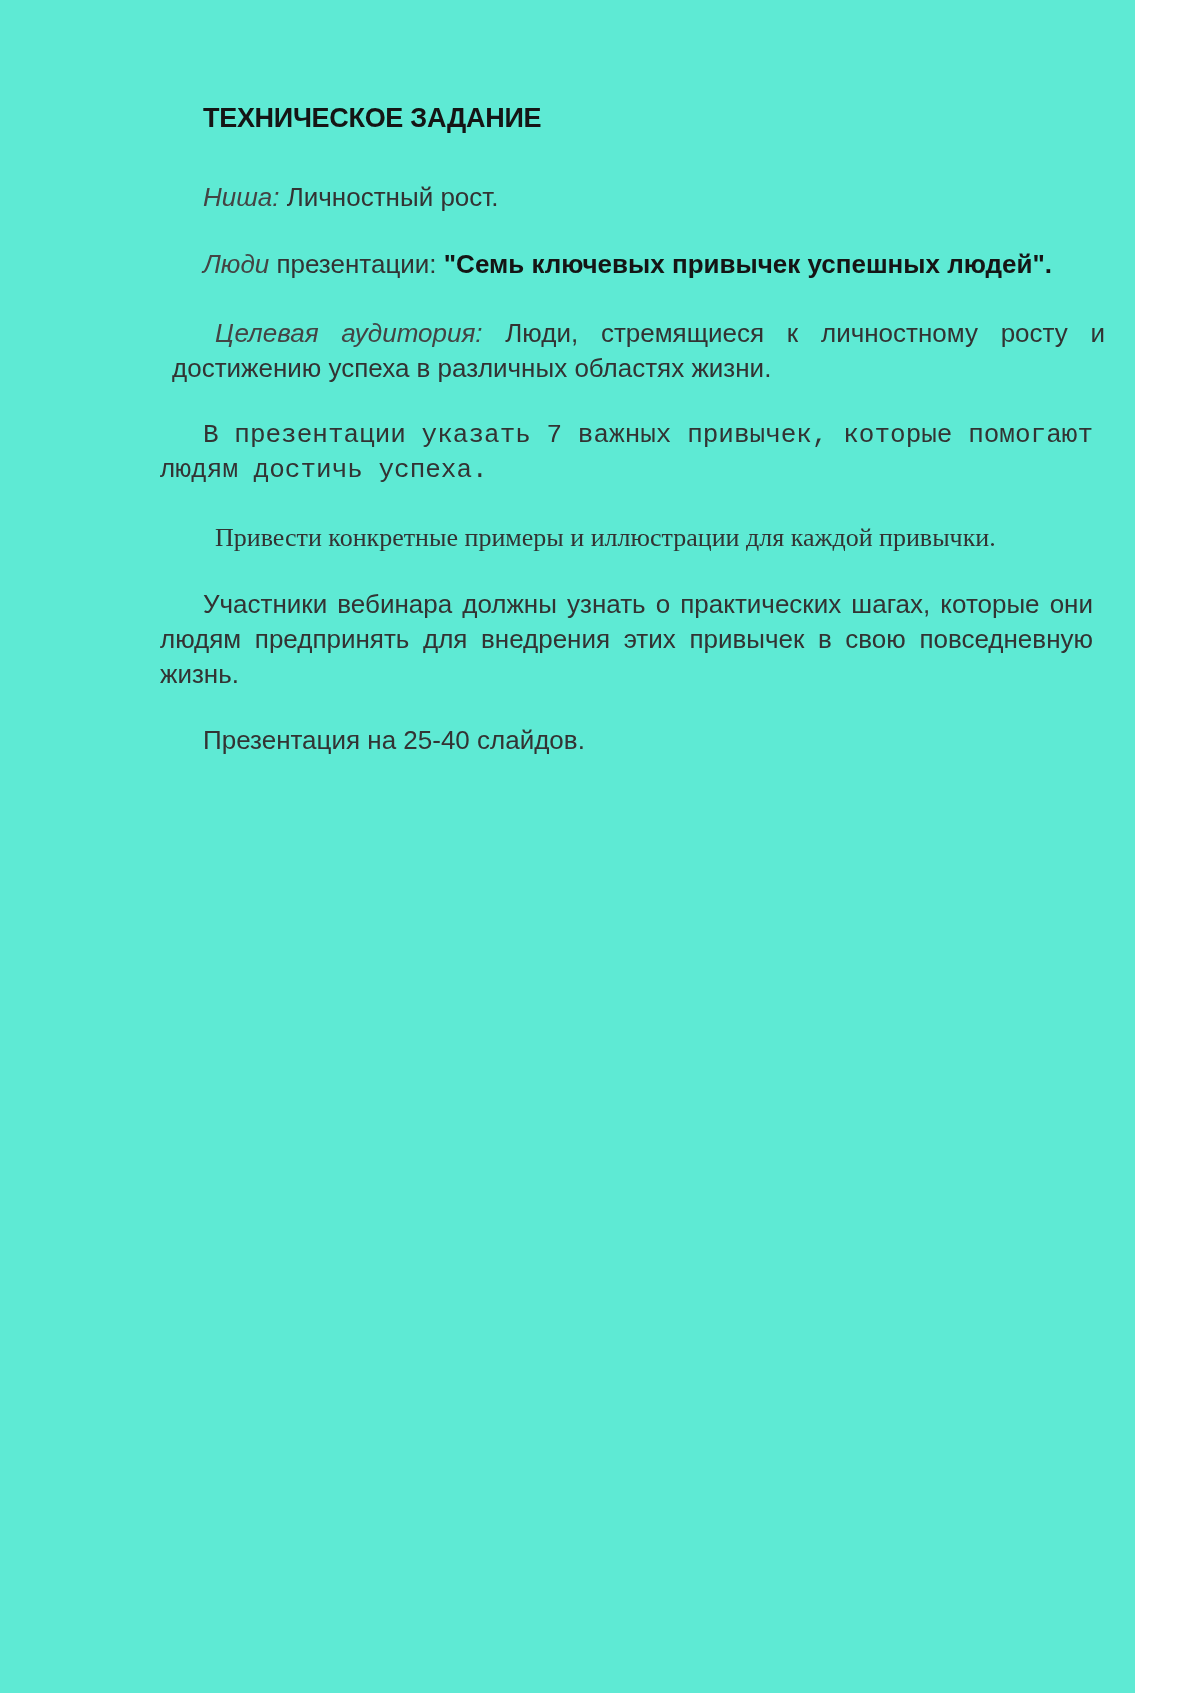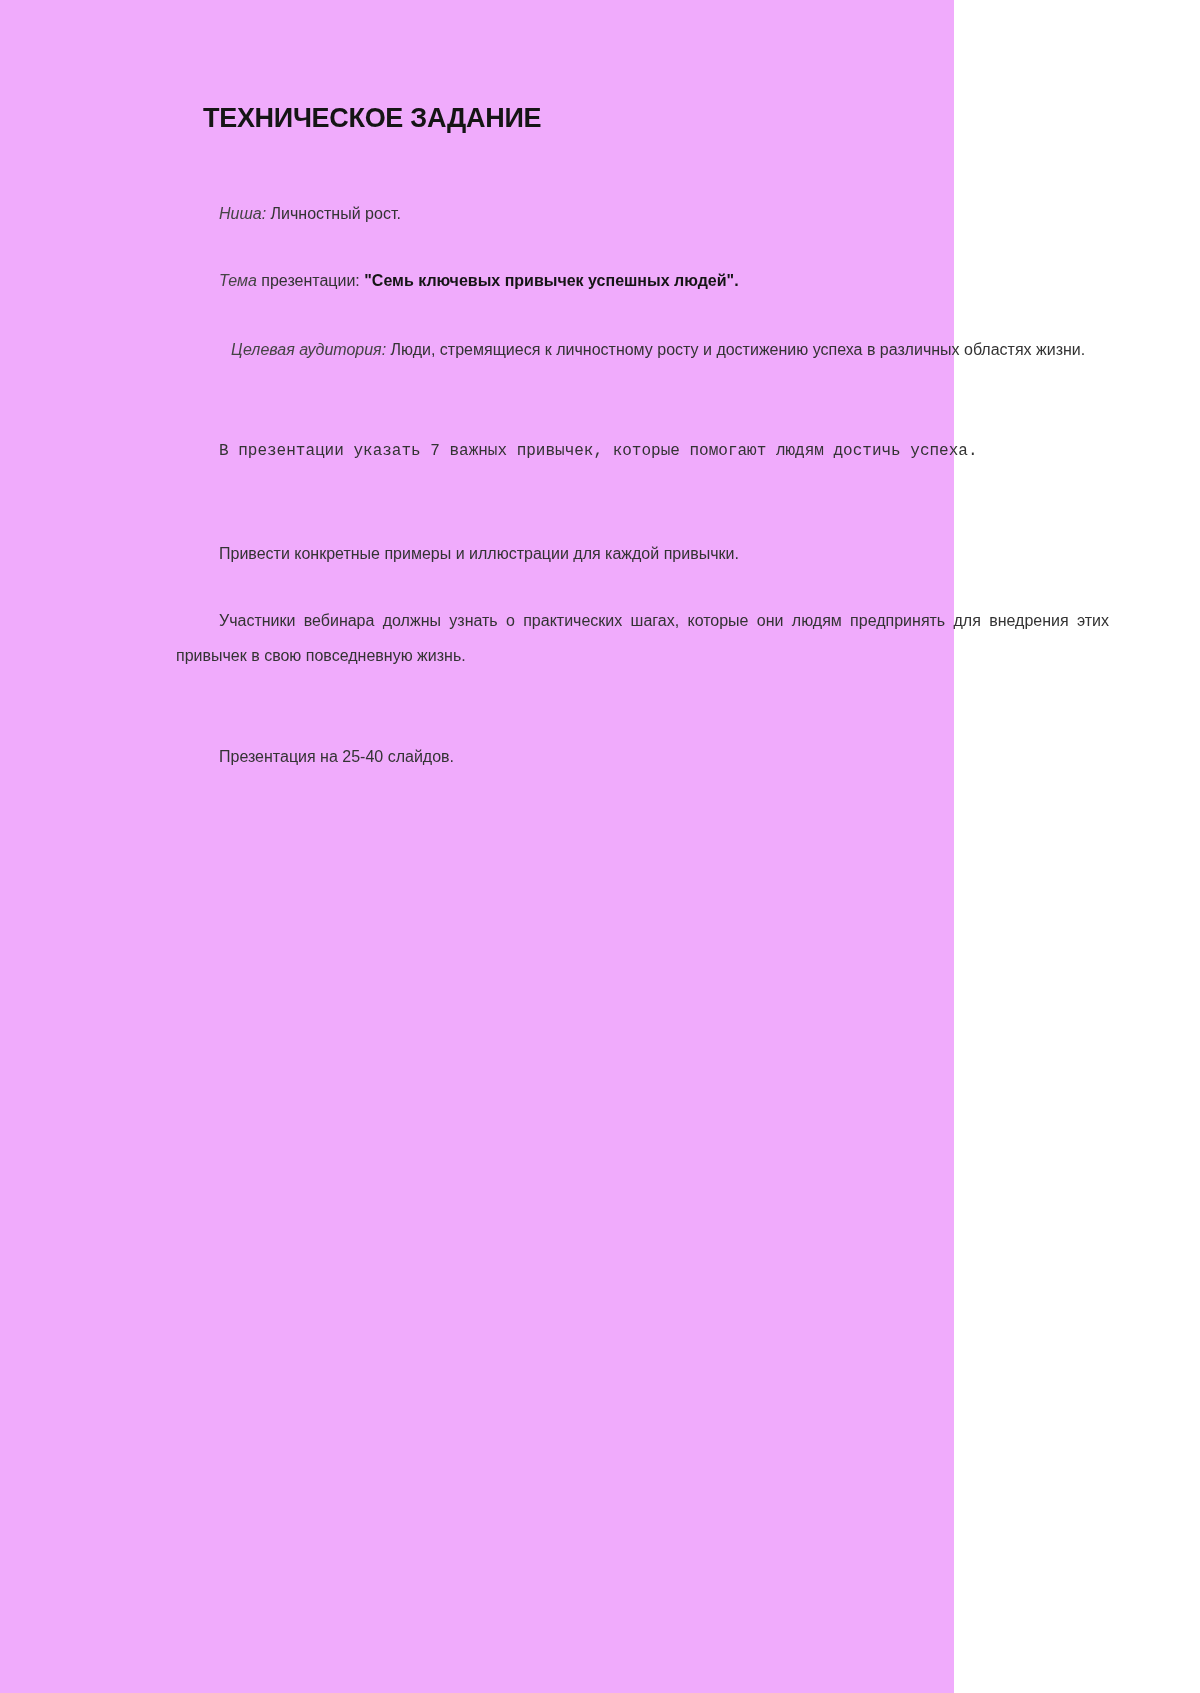--- a/index.html
+++ b/index.html
@@ -1,42 +1,42 @@
 <!DOCTYPE html>
 <html><head>
 <meta charset="utf-8">
 <style>
   html, body { margin: 0; padding: 0; background: #ffffff; }
   body { width: 1200px; height: 1693px; position: relative; overflow: hidden;
          font-family: "Liberation Sans", "DejaVu Sans", sans-serif; color: #2a2a2a; }
-  .page { position: absolute; left: 0; top: 0; width: 954px; height: 1693px; background: #f0abfc; }
+  .page { position: absolute; left: 0; top: 0; width: 1135px; height: 1693px; background: #5eead4; }
   .content { position: absolute; left: 160px; top: 100px; width: 933px; }
   .title { font-weight: bold; font-size: 27px; color: #151515; margin: 0 0 0 43px; letter-spacing: -0.3px; line-height: 1.4; }
-  .para { font-size: 16px; line-height: 35px; margin: 16px; text-indent: 43px; text-align: justify; color: #333; }
+  .para { font-size: 26px; line-height: 35px; margin: 0; text-indent: 43px; text-align: justify; color: #333; }
   .para em { font-style: italic; color: #444; }
   .para strong { font-weight: bold; color: #151515; }
   .p1 { position: absolute; top: 80px; left: 0; width: 933px; }
   .p2 { position: absolute; top: 147px; left: 0; width: 933px; }
   .p3 { position: absolute; top: 216px; left: 12px; width: 933px; }
   .p4 { position: absolute; top: 318px; left: 0; width: 933px; font-family: Liberation Mono, monospace; }
-  .p5 { position: absolute; top: 420px; left: 0; width: 933px; }
+  .p5 { position: absolute; top: 420px; left: 12px; width: 933px; font-family: Liberation Serif, serif; }
   .p6 { position: absolute: top: 487px; }
   .p6 { position: absolute; top: 487px; left: 0; width: 933px; }
   .p7 { position: absolute; top: 623px; left: 0; width: 933px; }
 </style>
 </head>
 <body>
 
 <div class="page">
   <div class="content">
     <h1 class="title">ТЕХНИЧЕСКОЕ ЗАДАНИЕ</h1>
 
     <p class="para p1"><em>Ниша:</em><span> Личностный рост.</span></p>
 
-    <p class="para p2"><em>Тема</em><span> презентации: </span><strong>"Семь ключевых привычек успешных людей".</strong></p>
+    <p class="para p2"><em>Люди</em><span> презентации: </span><strong>"Семь ключевых привычек успешных людей".</strong></p>
 
     <p class="para p3"><em>Целевая аудитория:</em><span> Люди, стремящиеся к личностному росту и достижению успеха в различных областях жизни.</span></p>
 
     <p class="para p4">В презентации указать 7 важных привычек, которые помогают людям достичь успеха.</p>
     <p class="para p5">Привести конкретные примеры и иллюстрации для каждой привычки.</p>
     <p class="para p6">Участники вебинара должны узнать о практических шагах, которые они людям предпринять для внедрения этих привычек в свою повседневную жизнь.</p>
     <p class="para p7">Презентация на 25-40 слайдов.</p>
   </div>
 </div>
 

